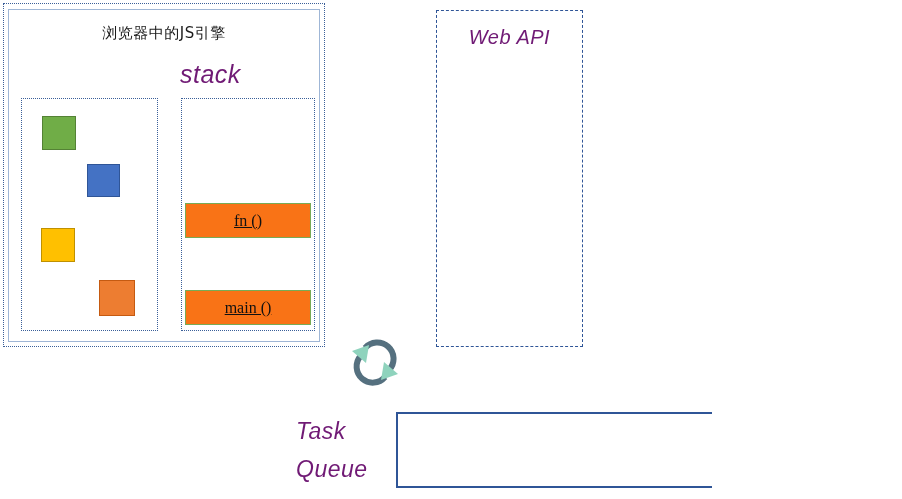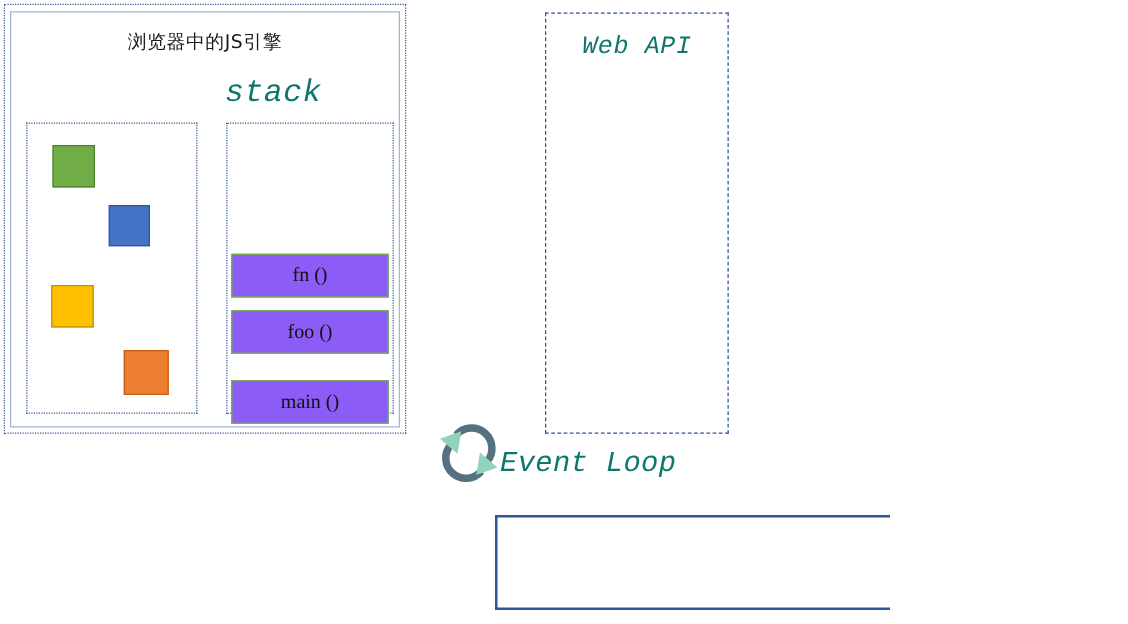--- a/index.html
+++ b/index.html
@@ -50,24 +50,24 @@
     top: 24px;
     width: 312px;
     text-align: center;
     font-family: "DejaVu Sans", "Liberation Sans", sans-serif;
     font-size: 15px;
     color: #1a1a1a;
     letter-spacing: 0.5px;
   }
 
   .handwritten {
-    font-family: Liberation Mono, monospace;
+    font-family: Liberation Sans, sans-serif;
     font-style: italic;
     font-weight: 400;
-    color: #0f766e;
+    color: #701a75;
   }
 
   #heap-label {
     position: absolute;
     left: 20px;
     top: 60px;
     width: 145px;
     text-align: center;
     font-size: 25px;
     letter-spacing: 0.5px;
@@ -102,32 +102,33 @@
     border-style: solid;
   }
 
   
   .stack-frame {
     position: absolute;
     box-sizing: border-box;
     left: 185px;
     width: 126px;
     height: 35px;
-    background: #8b5cf6;
+    background: #f97316;
     border: 1px solid #78ab56;
     color: #111111;
     font-family: "Liberation Serif", "DejaVu Serif", serif;
     font-size: 16px;
     display: flex;
     align-items: center;
     justify-content: center;
+    text-decoration: underline;
   }
   #frame-0 { top: 203px; }
   #frame-1 { top: 248px; }
-  #frame-2 { top: 304px; }
+  #frame-2 { top: 290px; }
 
   
   #webapi-box {
     left: 436px;
     top: 10px;
     width: 147px;
     height: 337px;
   }
   #webapi-label {
     position: absolute;
@@ -192,35 +193,37 @@
   <div class="box dotted-blue" id="heap-box"></div>
   <div id="heap-objects">
       <div class="heap-obj" style="left: 42px; top: 116px; width: 34px; height: 34px; background: rgb(112, 173, 71); border-color: rgb(84, 130, 53);"></div>
       <div class="heap-obj" style="left: 87px; top: 164px; width: 33px; height: 33px; background: rgb(68, 114, 196); border-color: rgb(47, 85, 151);"></div>
       <div class="heap-obj" style="left: 41px; top: 228px; width: 34px; height: 34px; background: rgb(255, 192, 0); border-color: rgb(191, 144, 0);"></div>
       <div class="heap-obj" style="left: 99px; top: 280px; width: 36px; height: 36px; background: rgb(237, 125, 49); border-color: rgb(197, 90, 17);"></div>
     </div>
 
   <div class="box dotted-blue" id="stack-box"></div>
   <div class="stack-frame" id="frame-0">fn ()</div>
-  <div class="stack-frame" id="frame-1">foo ()</div>
   <div class="stack-frame" id="frame-2">main ()</div>
 
   <div class="box dashed-blue" id="webapi-box"></div>
   <div id="webapi-label" class="handwritten">Web API</div>
 
   <div id="event-loop-icon">
     <svg width="52" height="48" viewBox="0 0 52 48" xmlns="http://www.w3.org/2000/svg">
 
       <path d="M 16 9 A 15.5 15.5 0 0 1 40.5 30.5" fill="none" stroke="#55707f" stroke-width="6" stroke-linecap="butt"></path>
 
       <path d="M 36 38 A 15.5 15.5 0 0 1 11.5 17" fill="none" stroke="#55707f" stroke-width="6" stroke-linecap="butt"></path>
 
       <polygon points="3,12 20,6 17,24" fill="#8fd3bd"></polygon>
 
       <polygon points="49,35 32,41 35,23" fill="#8fd3bd"></polygon>
     </svg>
   </div>
-  <div id="event-loop-label" class="handwritten">Event Loop</div>
-
+
+  <div id="task-queue-label" class="handwritten">
+    <span>Task</span>
+    <span>Queue</span>
+  </div>
   <div class="box" id="task-queue-box"></div>
 
 </div>
 
 </body></html>

